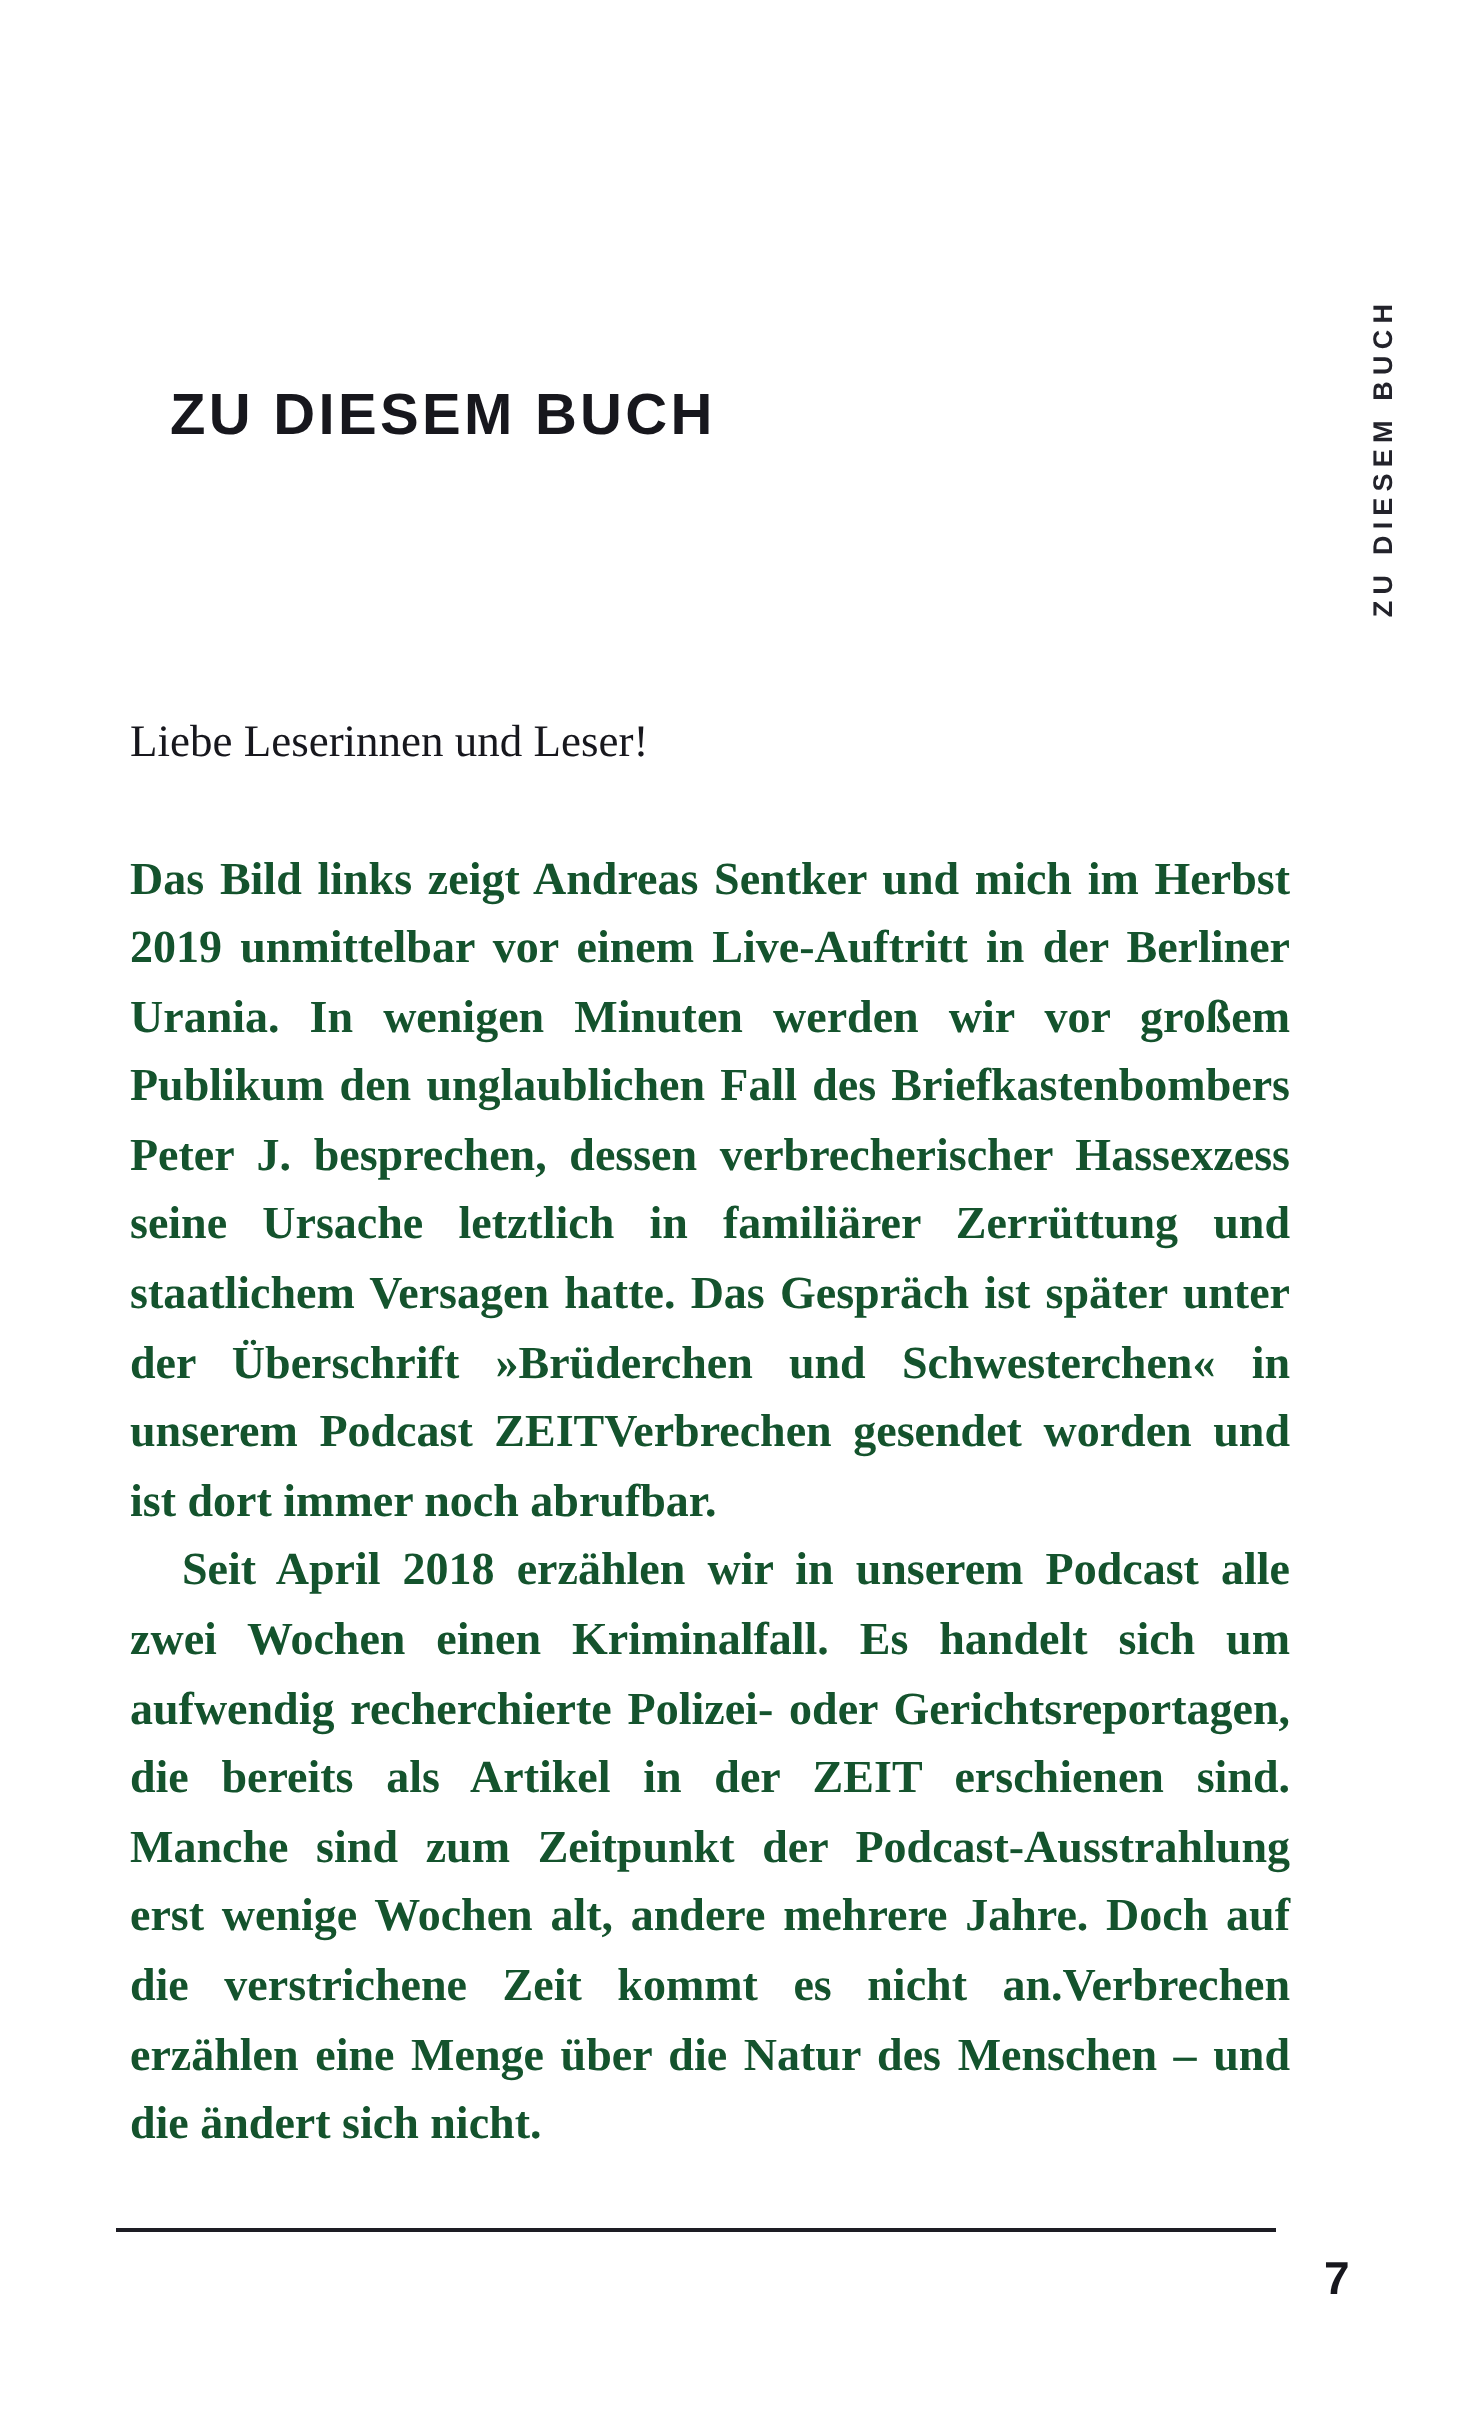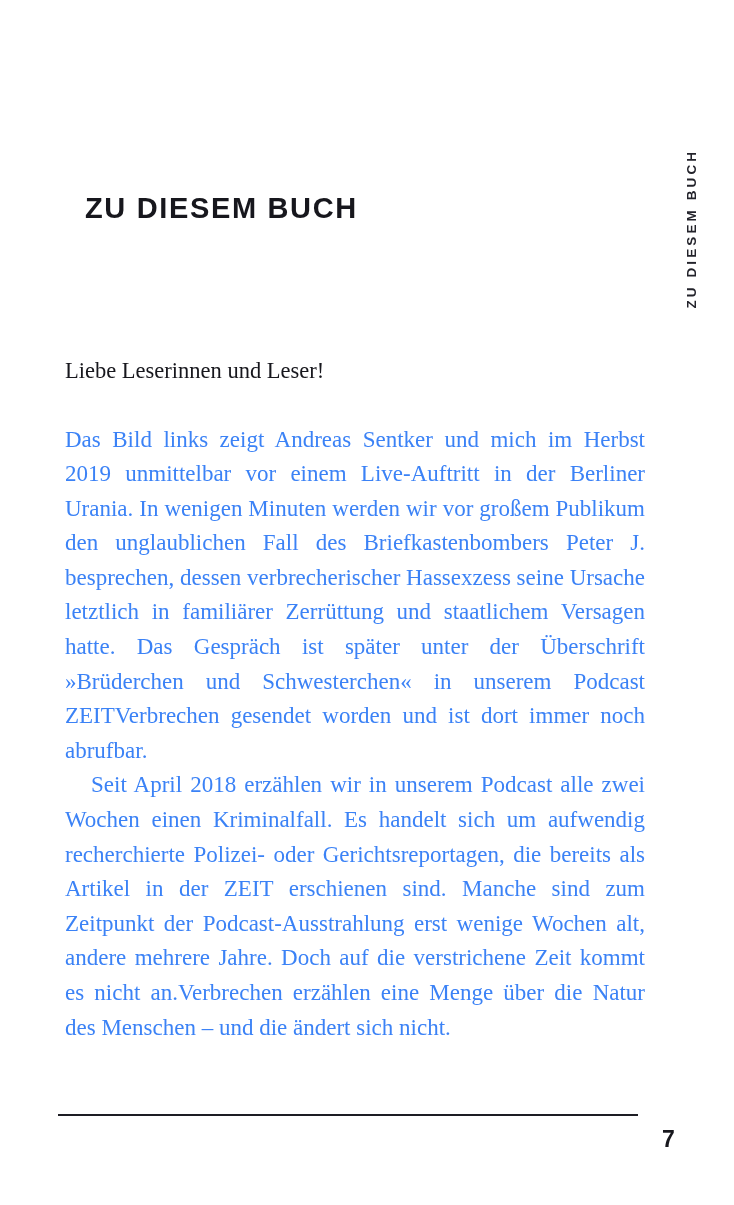--- a/index.html
+++ b/index.html
@@ -77,22 +77,23 @@
     margin: 0 0 34px 0;
     text-align: left;
     color: #17171d;
   }
   .para {
     font-size: 23px;
     line-height: 34.6px;
     margin: 0;
     text-align: justify;
     text-justify: inter-word;
-    color: #3b82f6;
+    color: #14532d;
     hyphens: manual;
+    font-weight: bold;
   }
   .para + .para {
     text-indent: 26px;
   }
 
   
   .footer-rule {
     position: absolute;
     left: 58px;
     top: 1114px;

